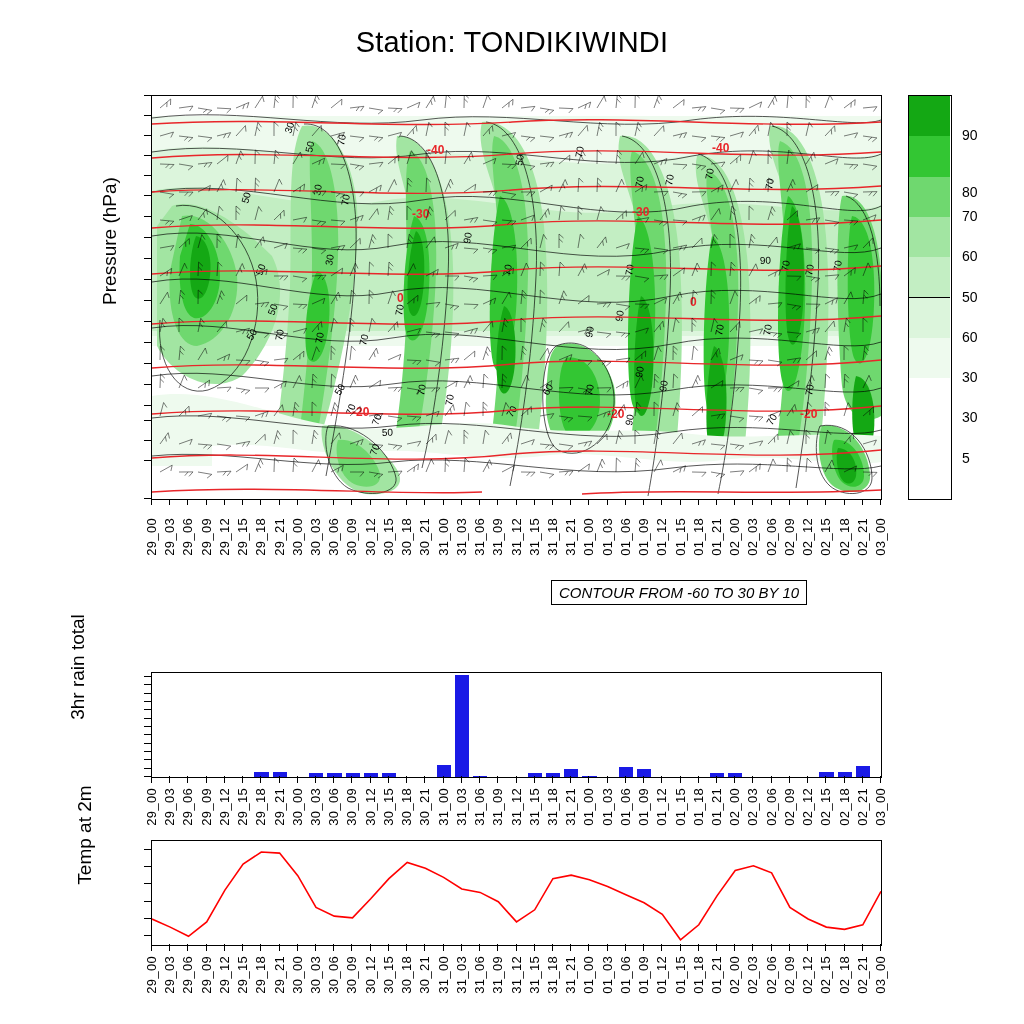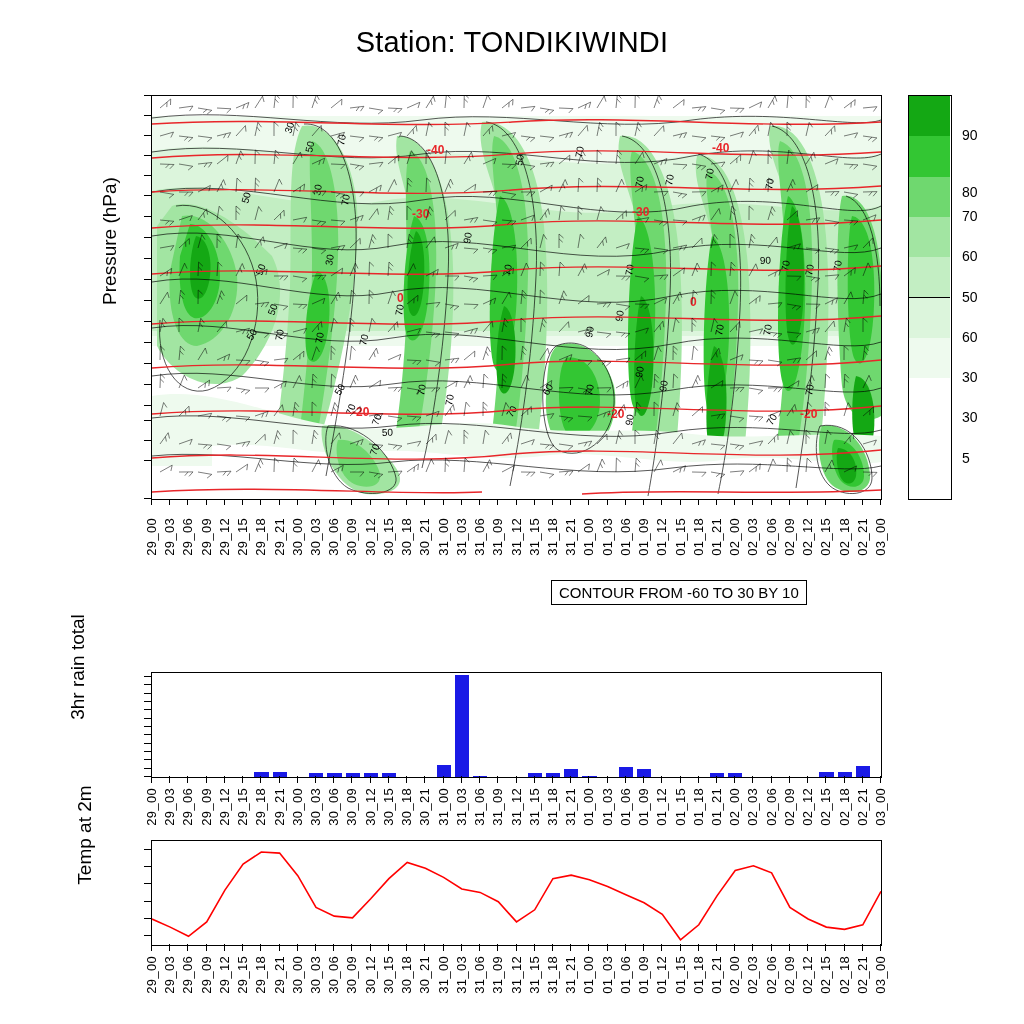--- a/index.html
+++ b/index.html
@@ -25,21 +25,21 @@
   .ytick-mark{position:absolute;left:144px;width:8px;height:0;border-top:1.2px solid #000;}
 
   .xtick-mark{position:absolute;width:0;height:7px;border-left:1.2px solid #000;}
   .xlab{
     position:absolute;font-size:13px;writing-mode:vertical-rl;
     transform:rotate(180deg);white-space:nowrap;letter-spacing:0.3px;
   }
 
   .contour-note{
     position:absolute;left:551px;top:580px;border:1.2px solid #000;background:#fff;
-    padding:3px 7px;font-size:15px;
+    padding:3px 7px;font-size:15px;font-style:italic;
   }
 
   
   .cbar{position:absolute;left:908px;top:95px;width:42px;height:403px;border:1.2px solid #000;}
   .cbar-seg{position:absolute;left:0;width:42px;}
   .cbar-lab{position:absolute;left:56px;font-size:14px;}
 
   
   .panel-rain{position:absolute;left:151px;top:672px;width:729px;height:104px;
     border:1.2px solid #000;background:#fff;overflow:hidden;}

